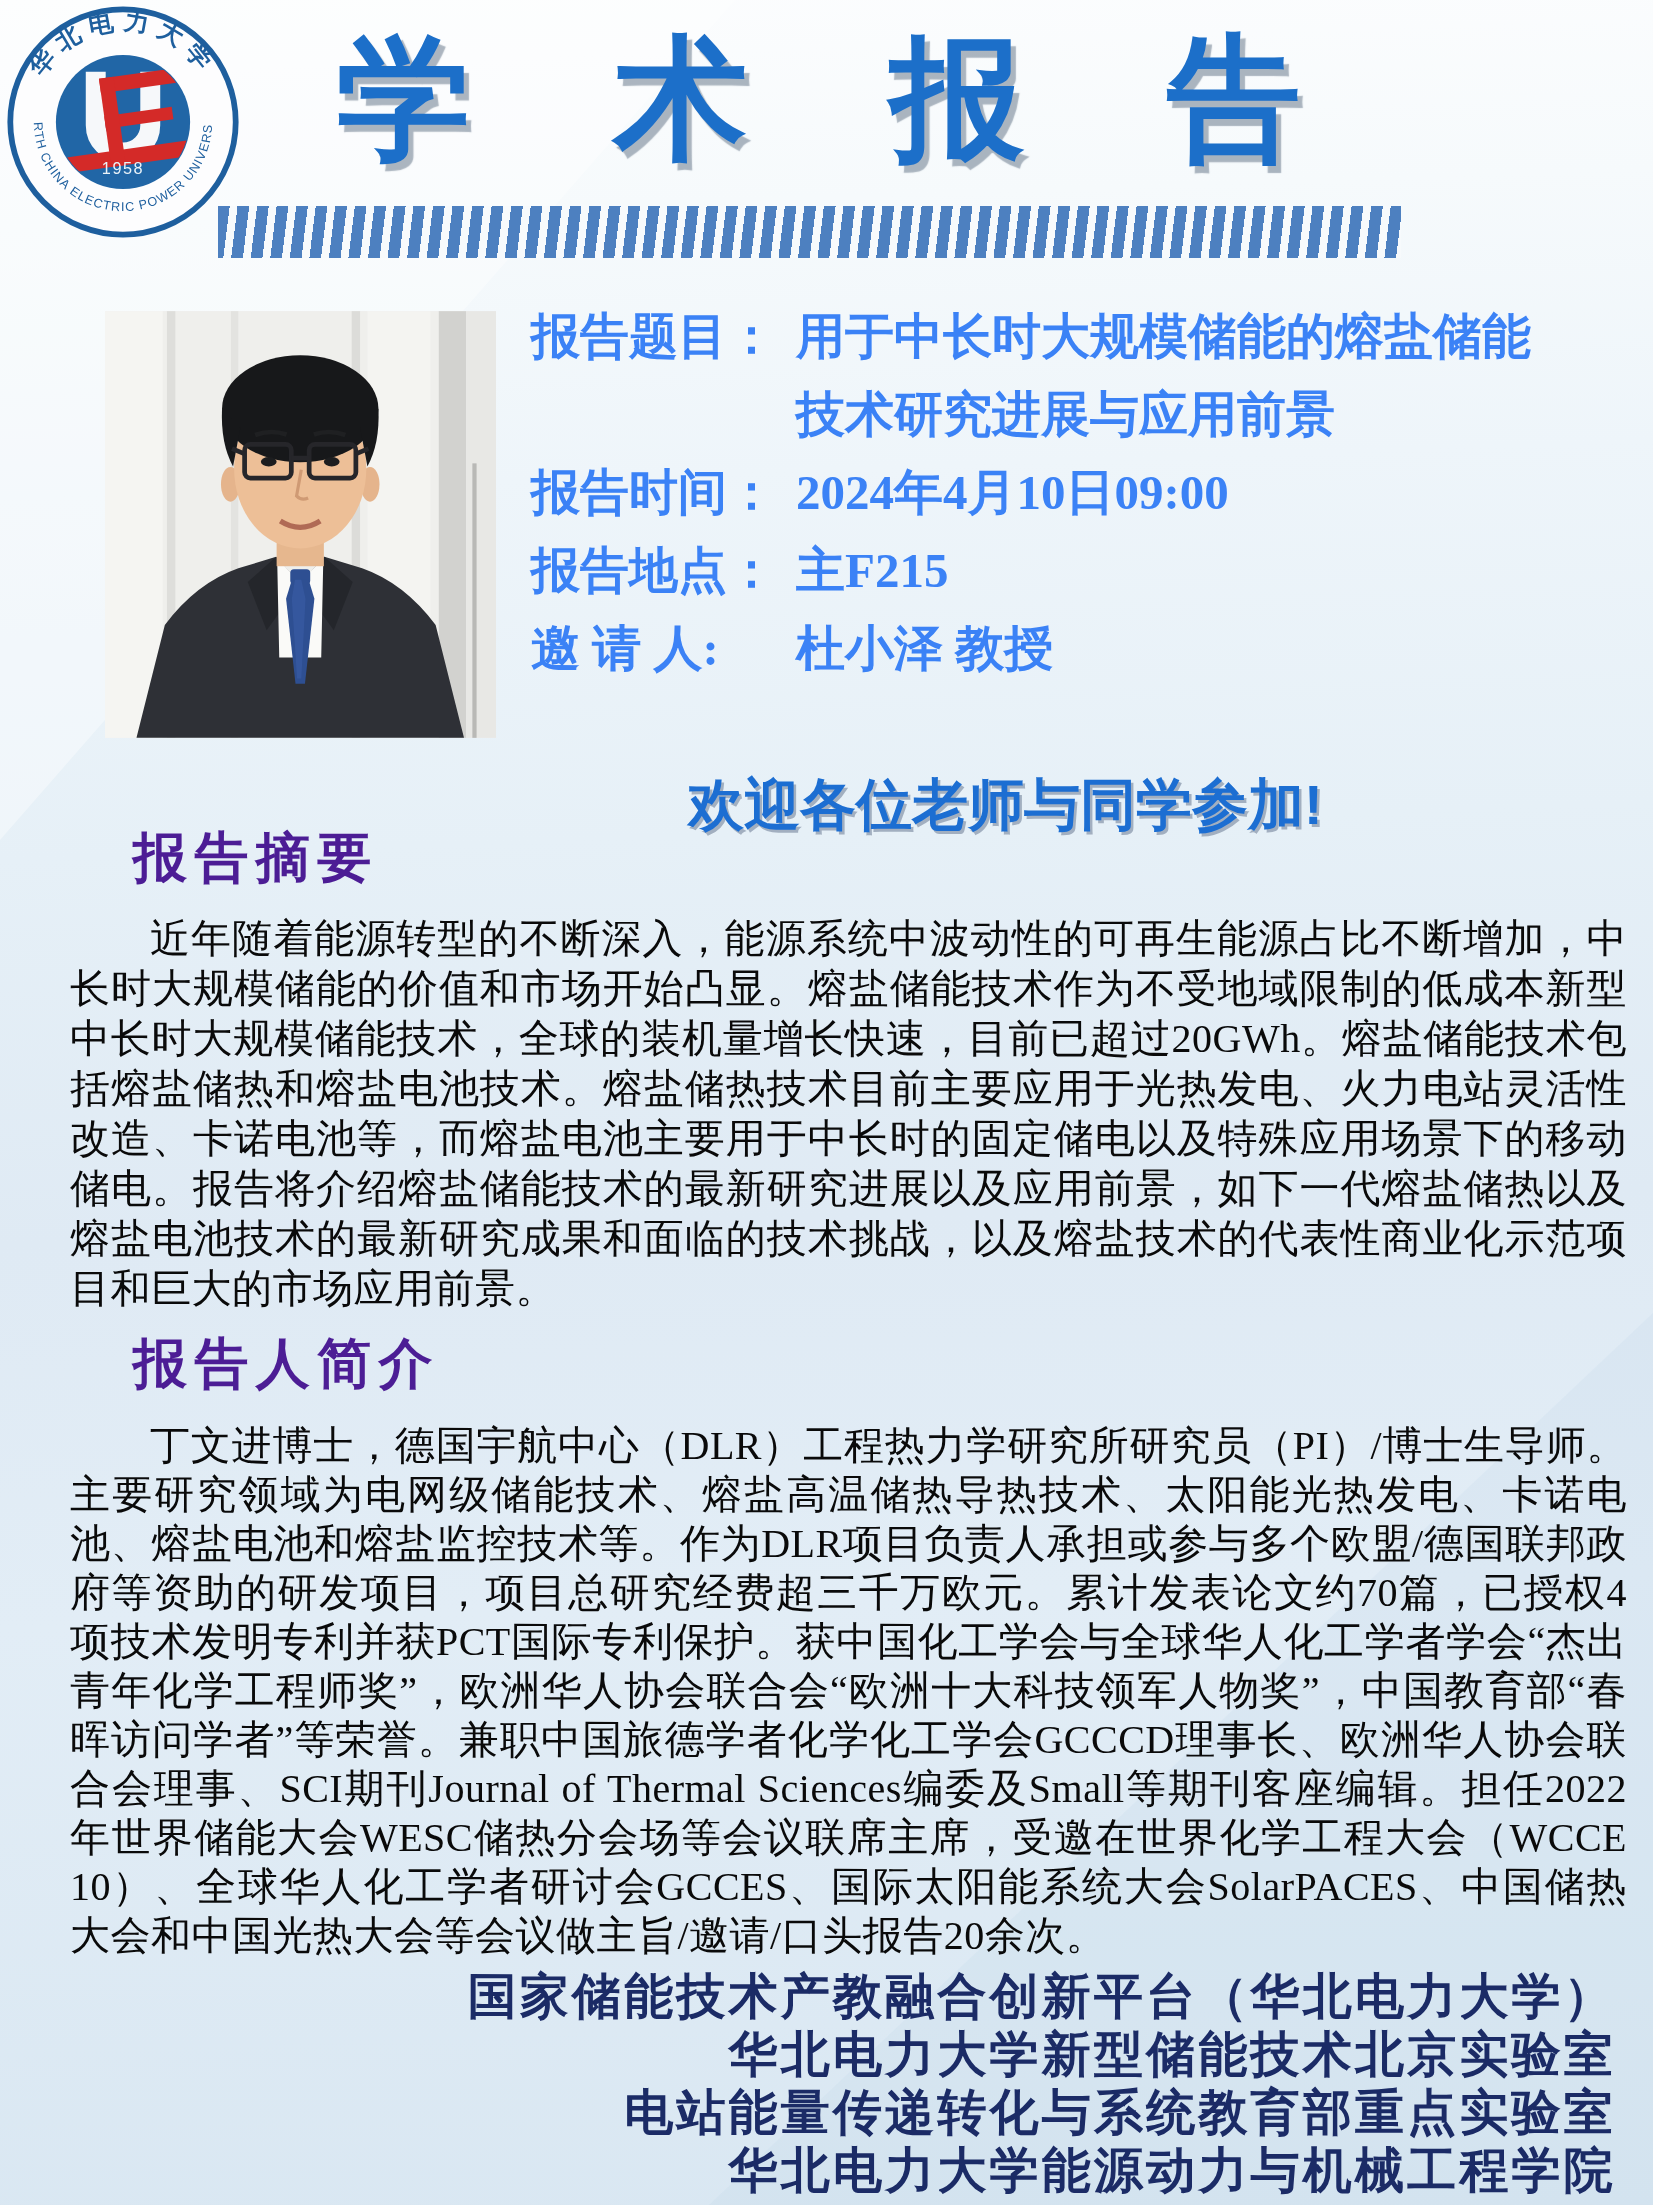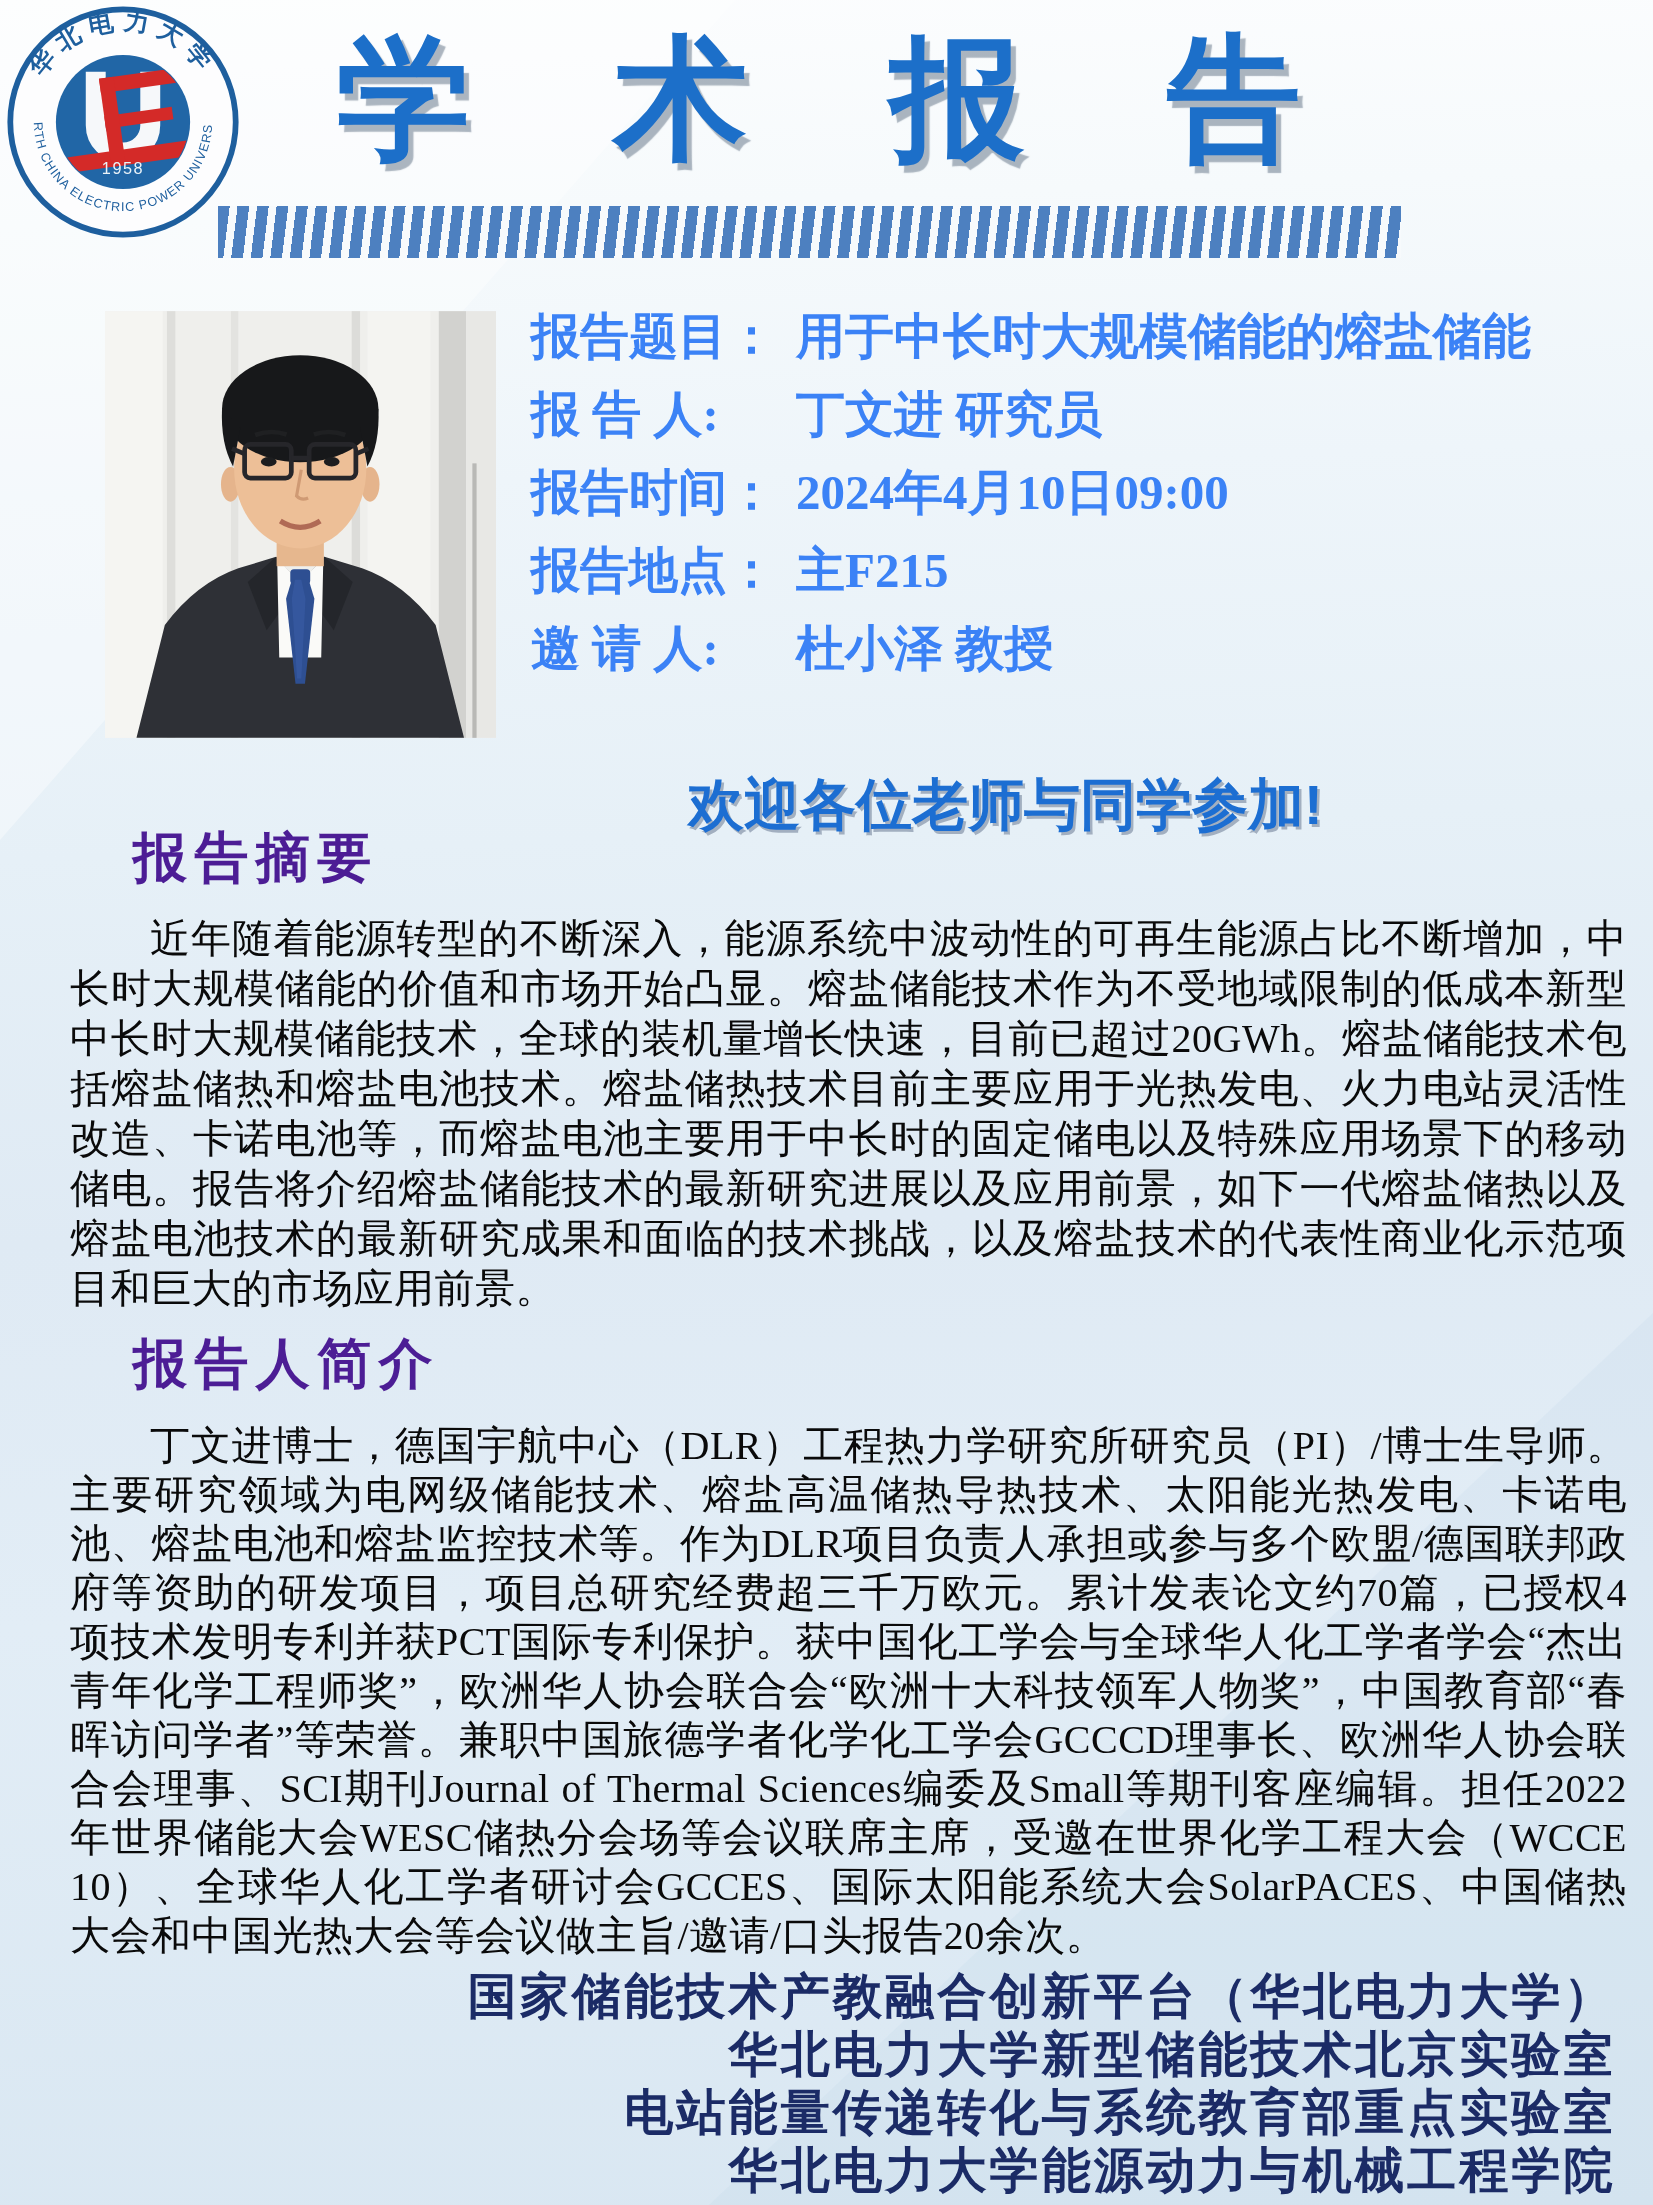--- a/index.html
+++ b/index.html
@@ -147,25 +147,22 @@
       <path d="M -38 400 Q 0 424 38 400" stroke="#b06a55" stroke-width="10" fill="none"></path>
     </g>
   </svg>
 </div>
 
 <div class="info">
   <div class="info-row">
     <span class="info-label">报告题目：</span>
     <span class="info-value">
       <span>用于中长时大规模储能的熔盐储能</span>
+      <span class="v2">技术研究进展与应用前景</span>
     </span>
-  </div>
-  <div class="info-row">
-    <span class="info-label">报 告 人:</span>
-    <span class="info-value">丁文进 研究员</span>
   </div>
   <div class="info-row">
     <span class="info-label">报告时间：</span>
     <span class="info-value">2024年4月10日09:00</span>
   </div>
   <div class="info-row">
     <span class="info-label">报告地点：</span>
     <span class="info-value">主F215</span>
   </div>
   <div class="info-row">

